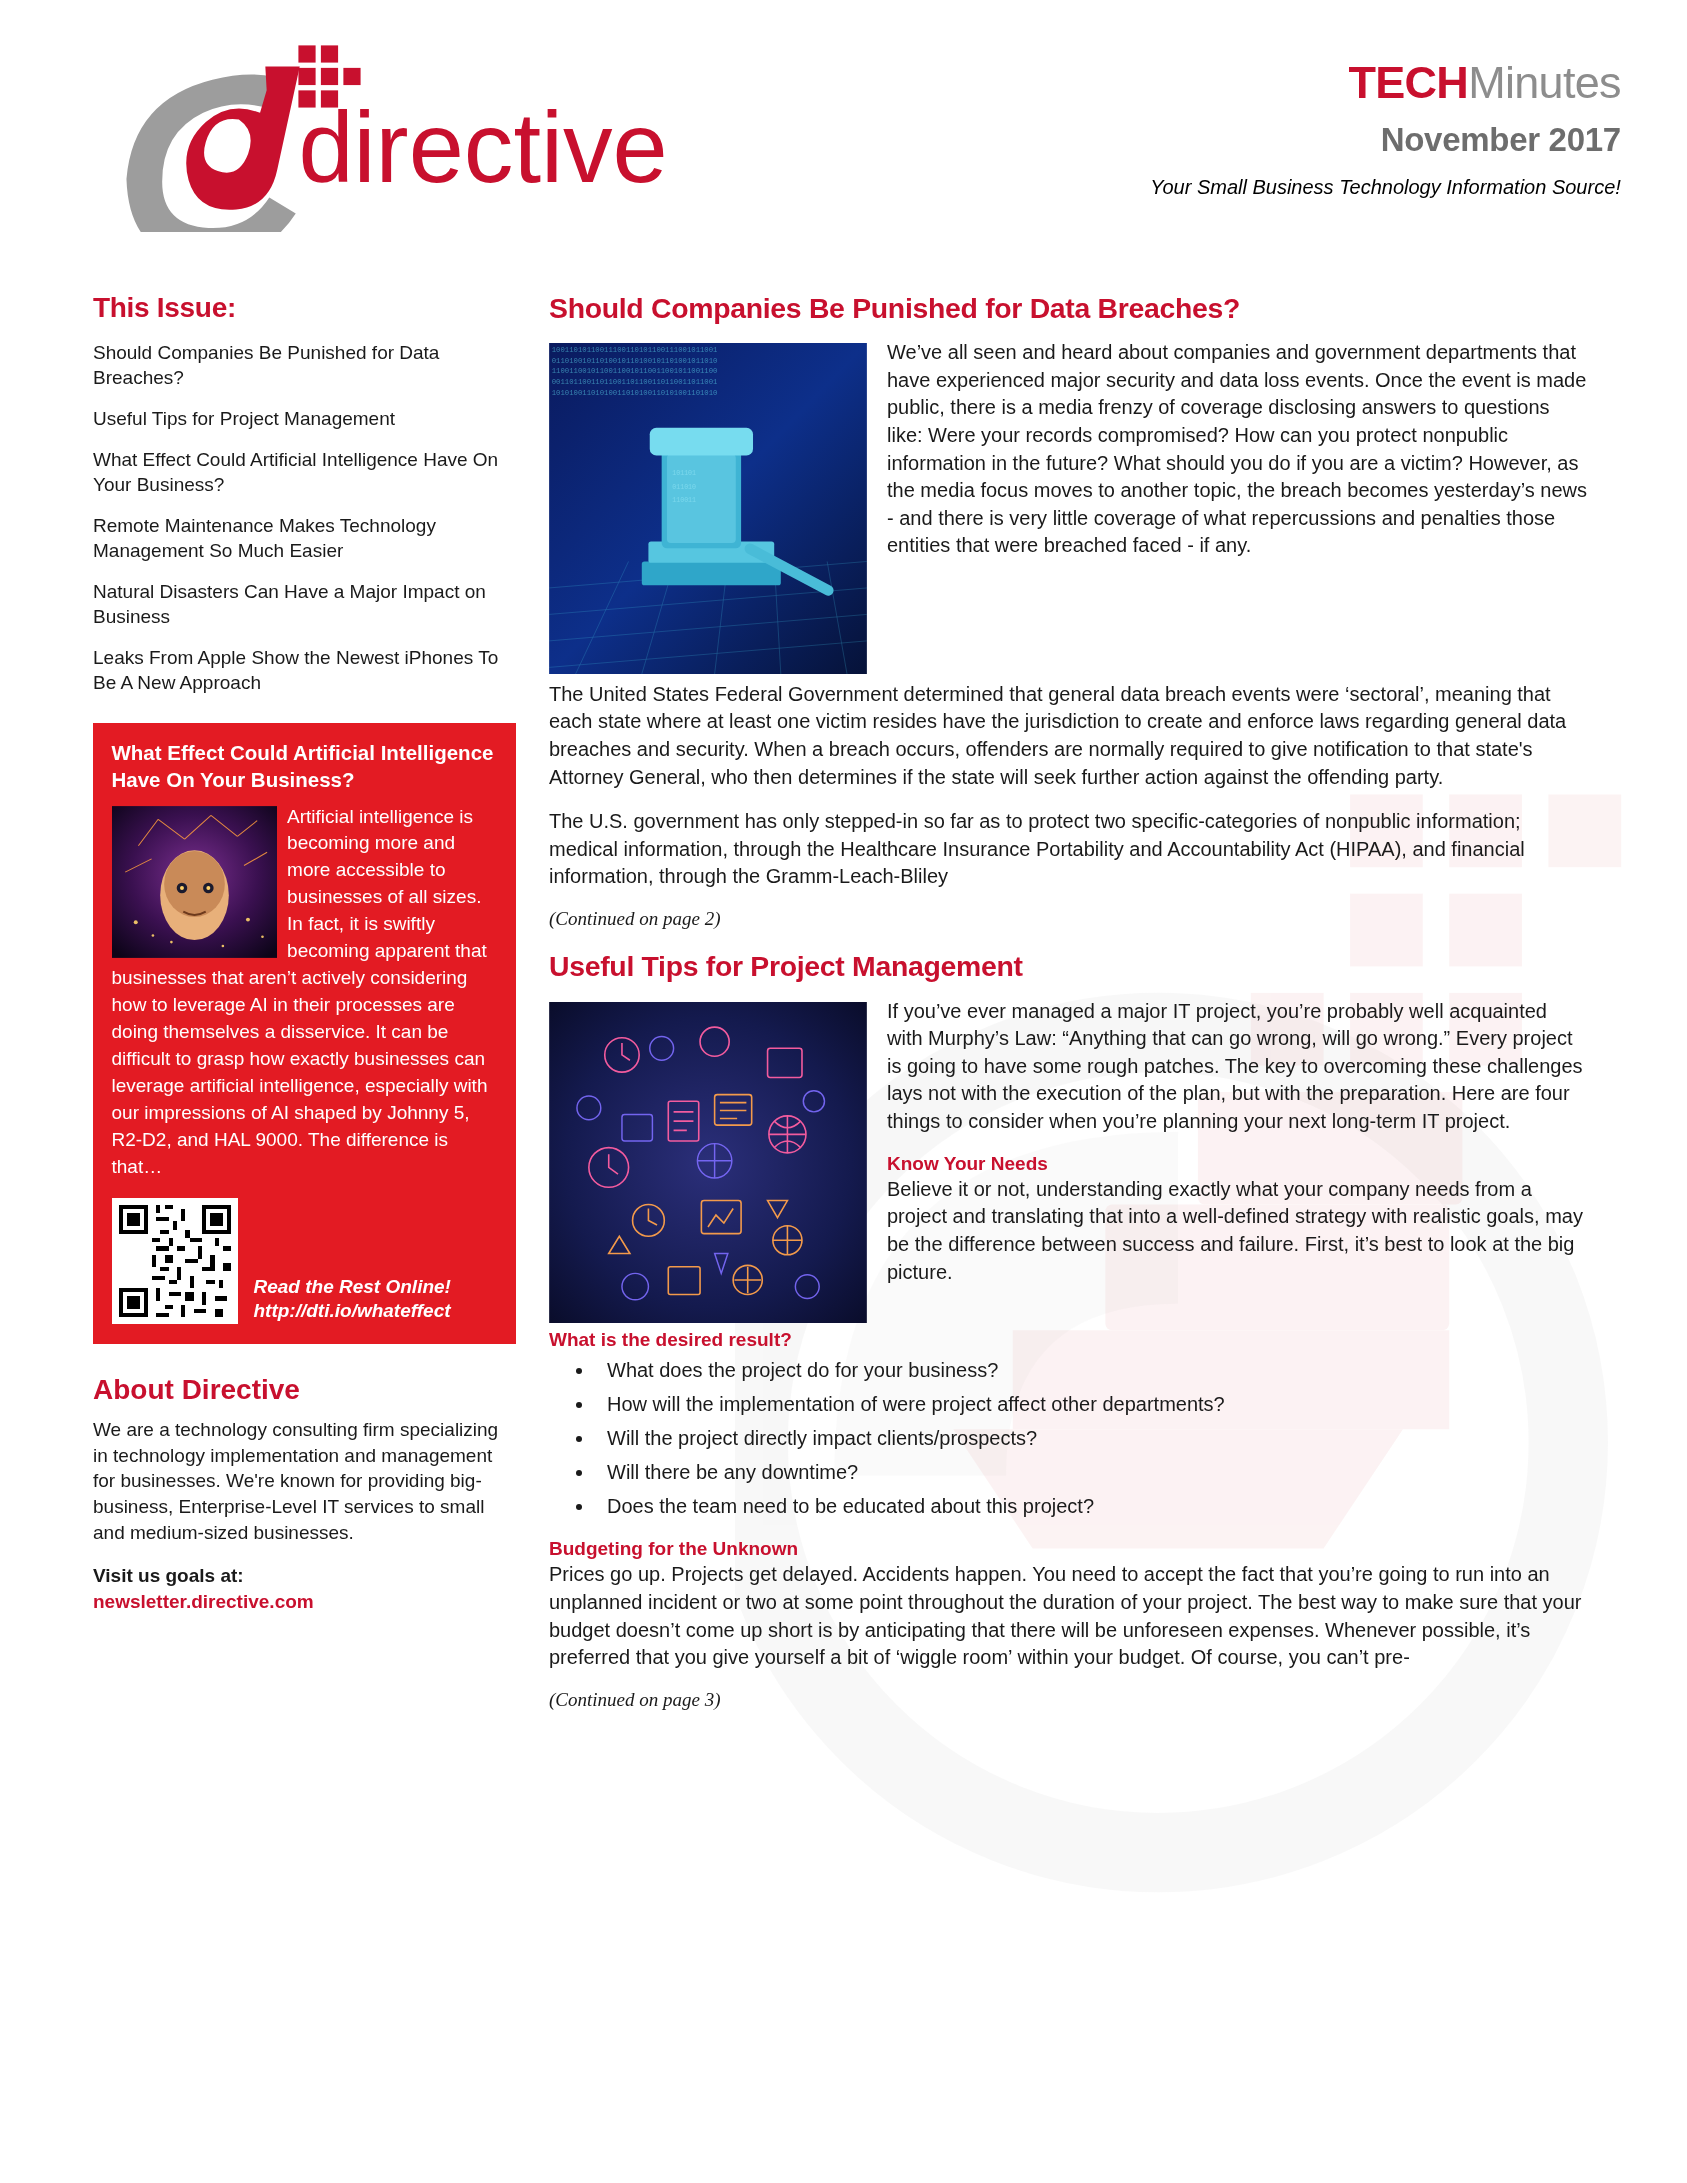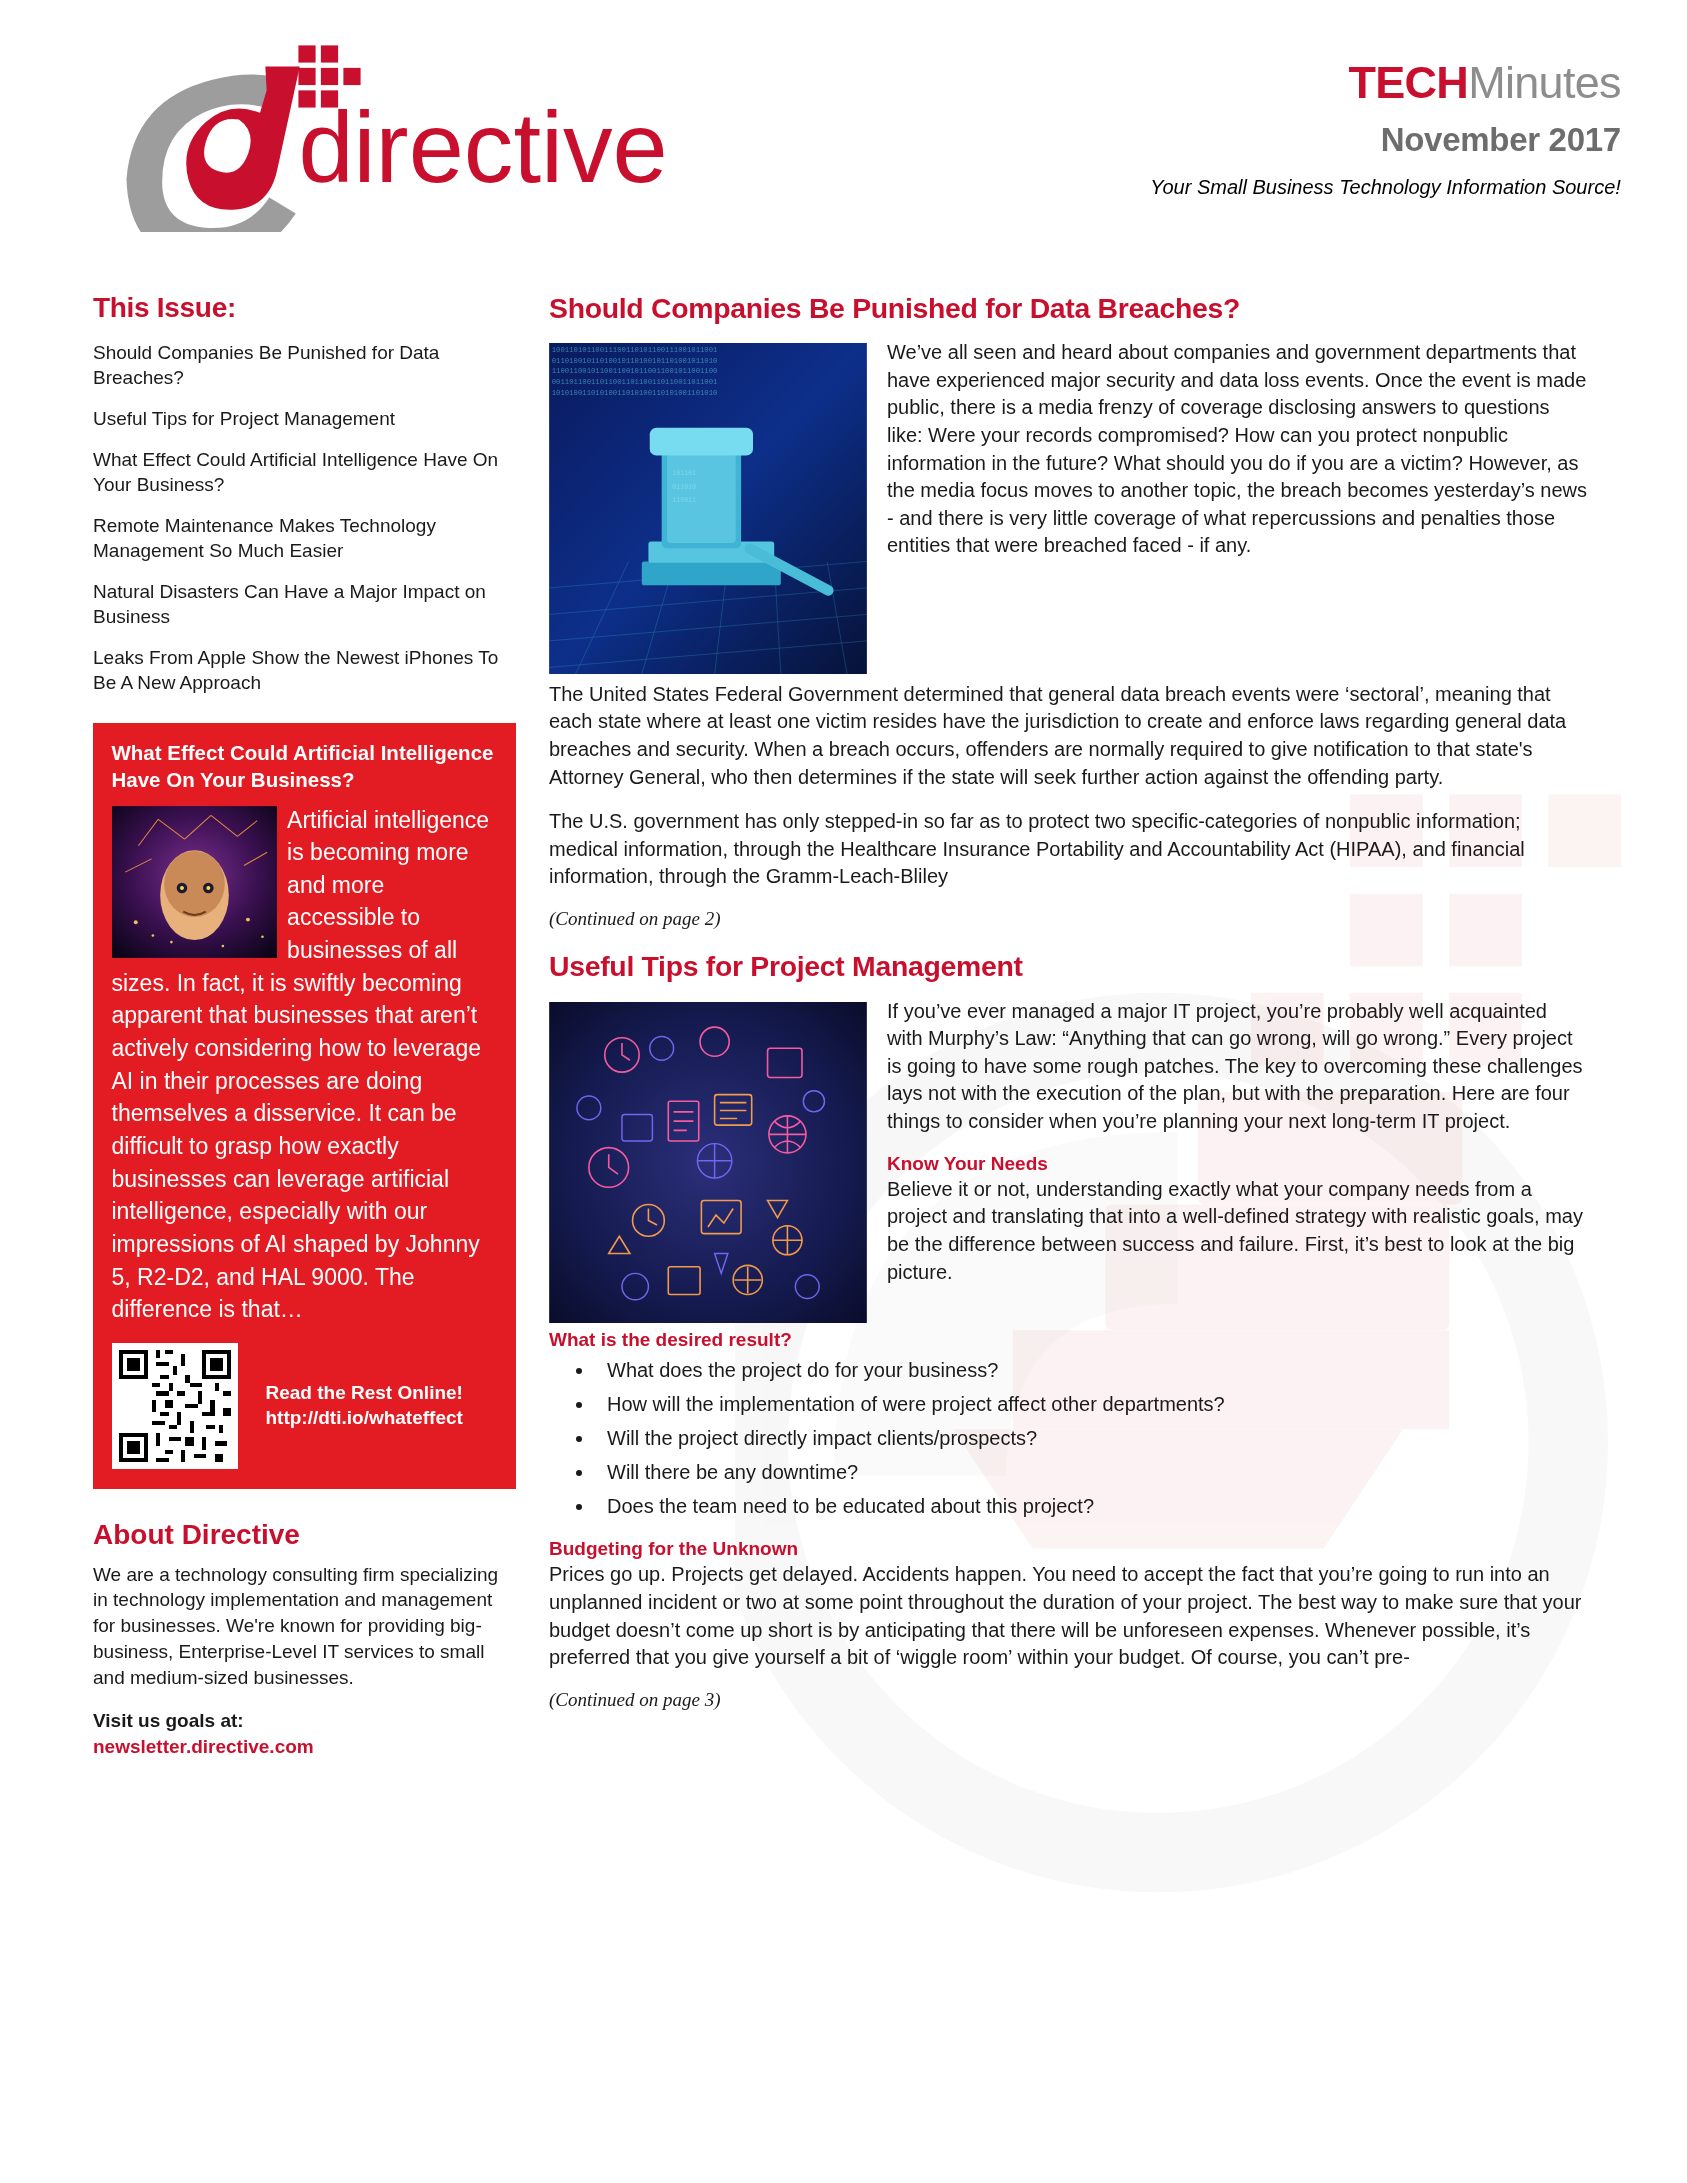--- a/index.html
+++ b/index.html
@@ -111,36 +111,37 @@
     box-sizing: border-box;
     width: 423px;
   }
   .redbox h3 {
     margin: 0 0 10.6px 0;
     font-size: 20.5px;
     line-height: 1.28;
     font-weight: bold;
   }
   .redbox .body {
-    font-size: 23px;
+    font-size: 19px;
     line-height: 1.42;
   }
   .redbox .thumb {
     width: 165px;
     height: 152px;
     float: left;
     margin: 2.6px 10.6px 4px 0;
     border: 0;
   }
   .redbox .qrrow {
     clear: both;
     display: flex;
-    align-items: center;
-    gap: 28px;
+    align-items: flex-end;
+    gap: 16px;
     margin-top: 17px;
+    font-style: italic;
   }
   .qr {
     width: 126px;
     height: 126px;
     flex: none;
     background: #ffffff;
     padding: 2.6px;
     box-sizing: border-box;
   }
   .redbox .qrtext {

